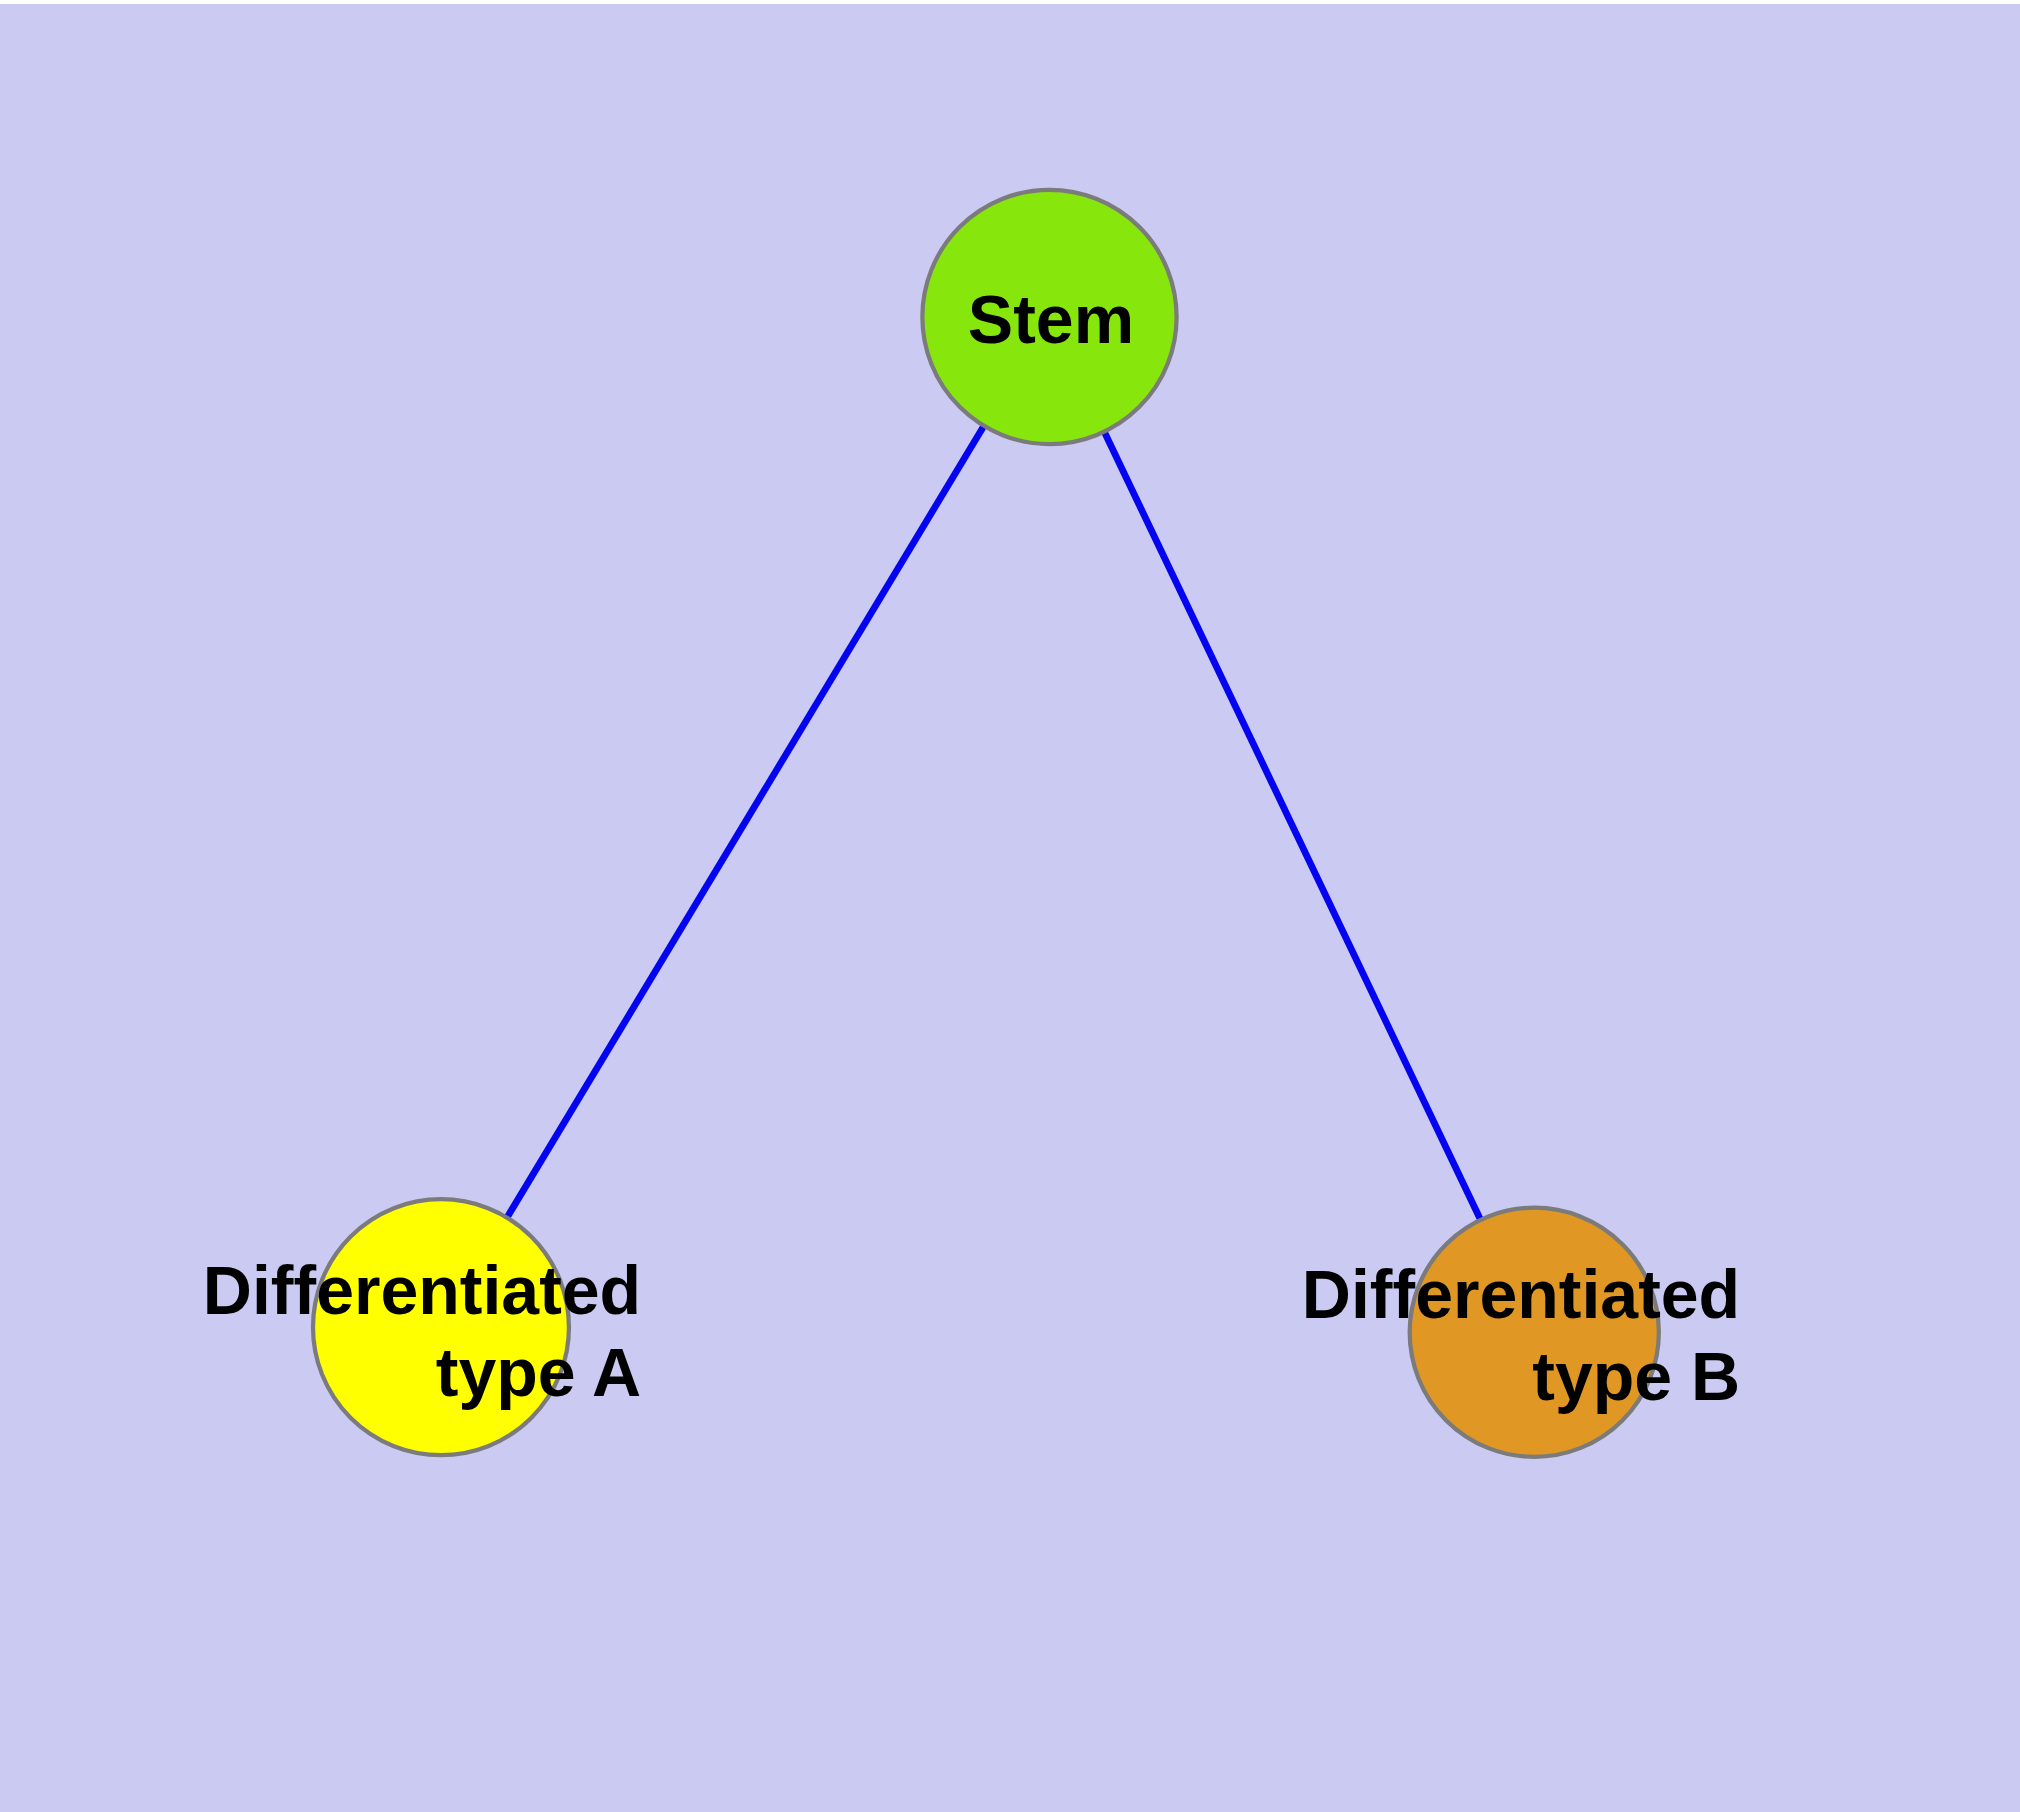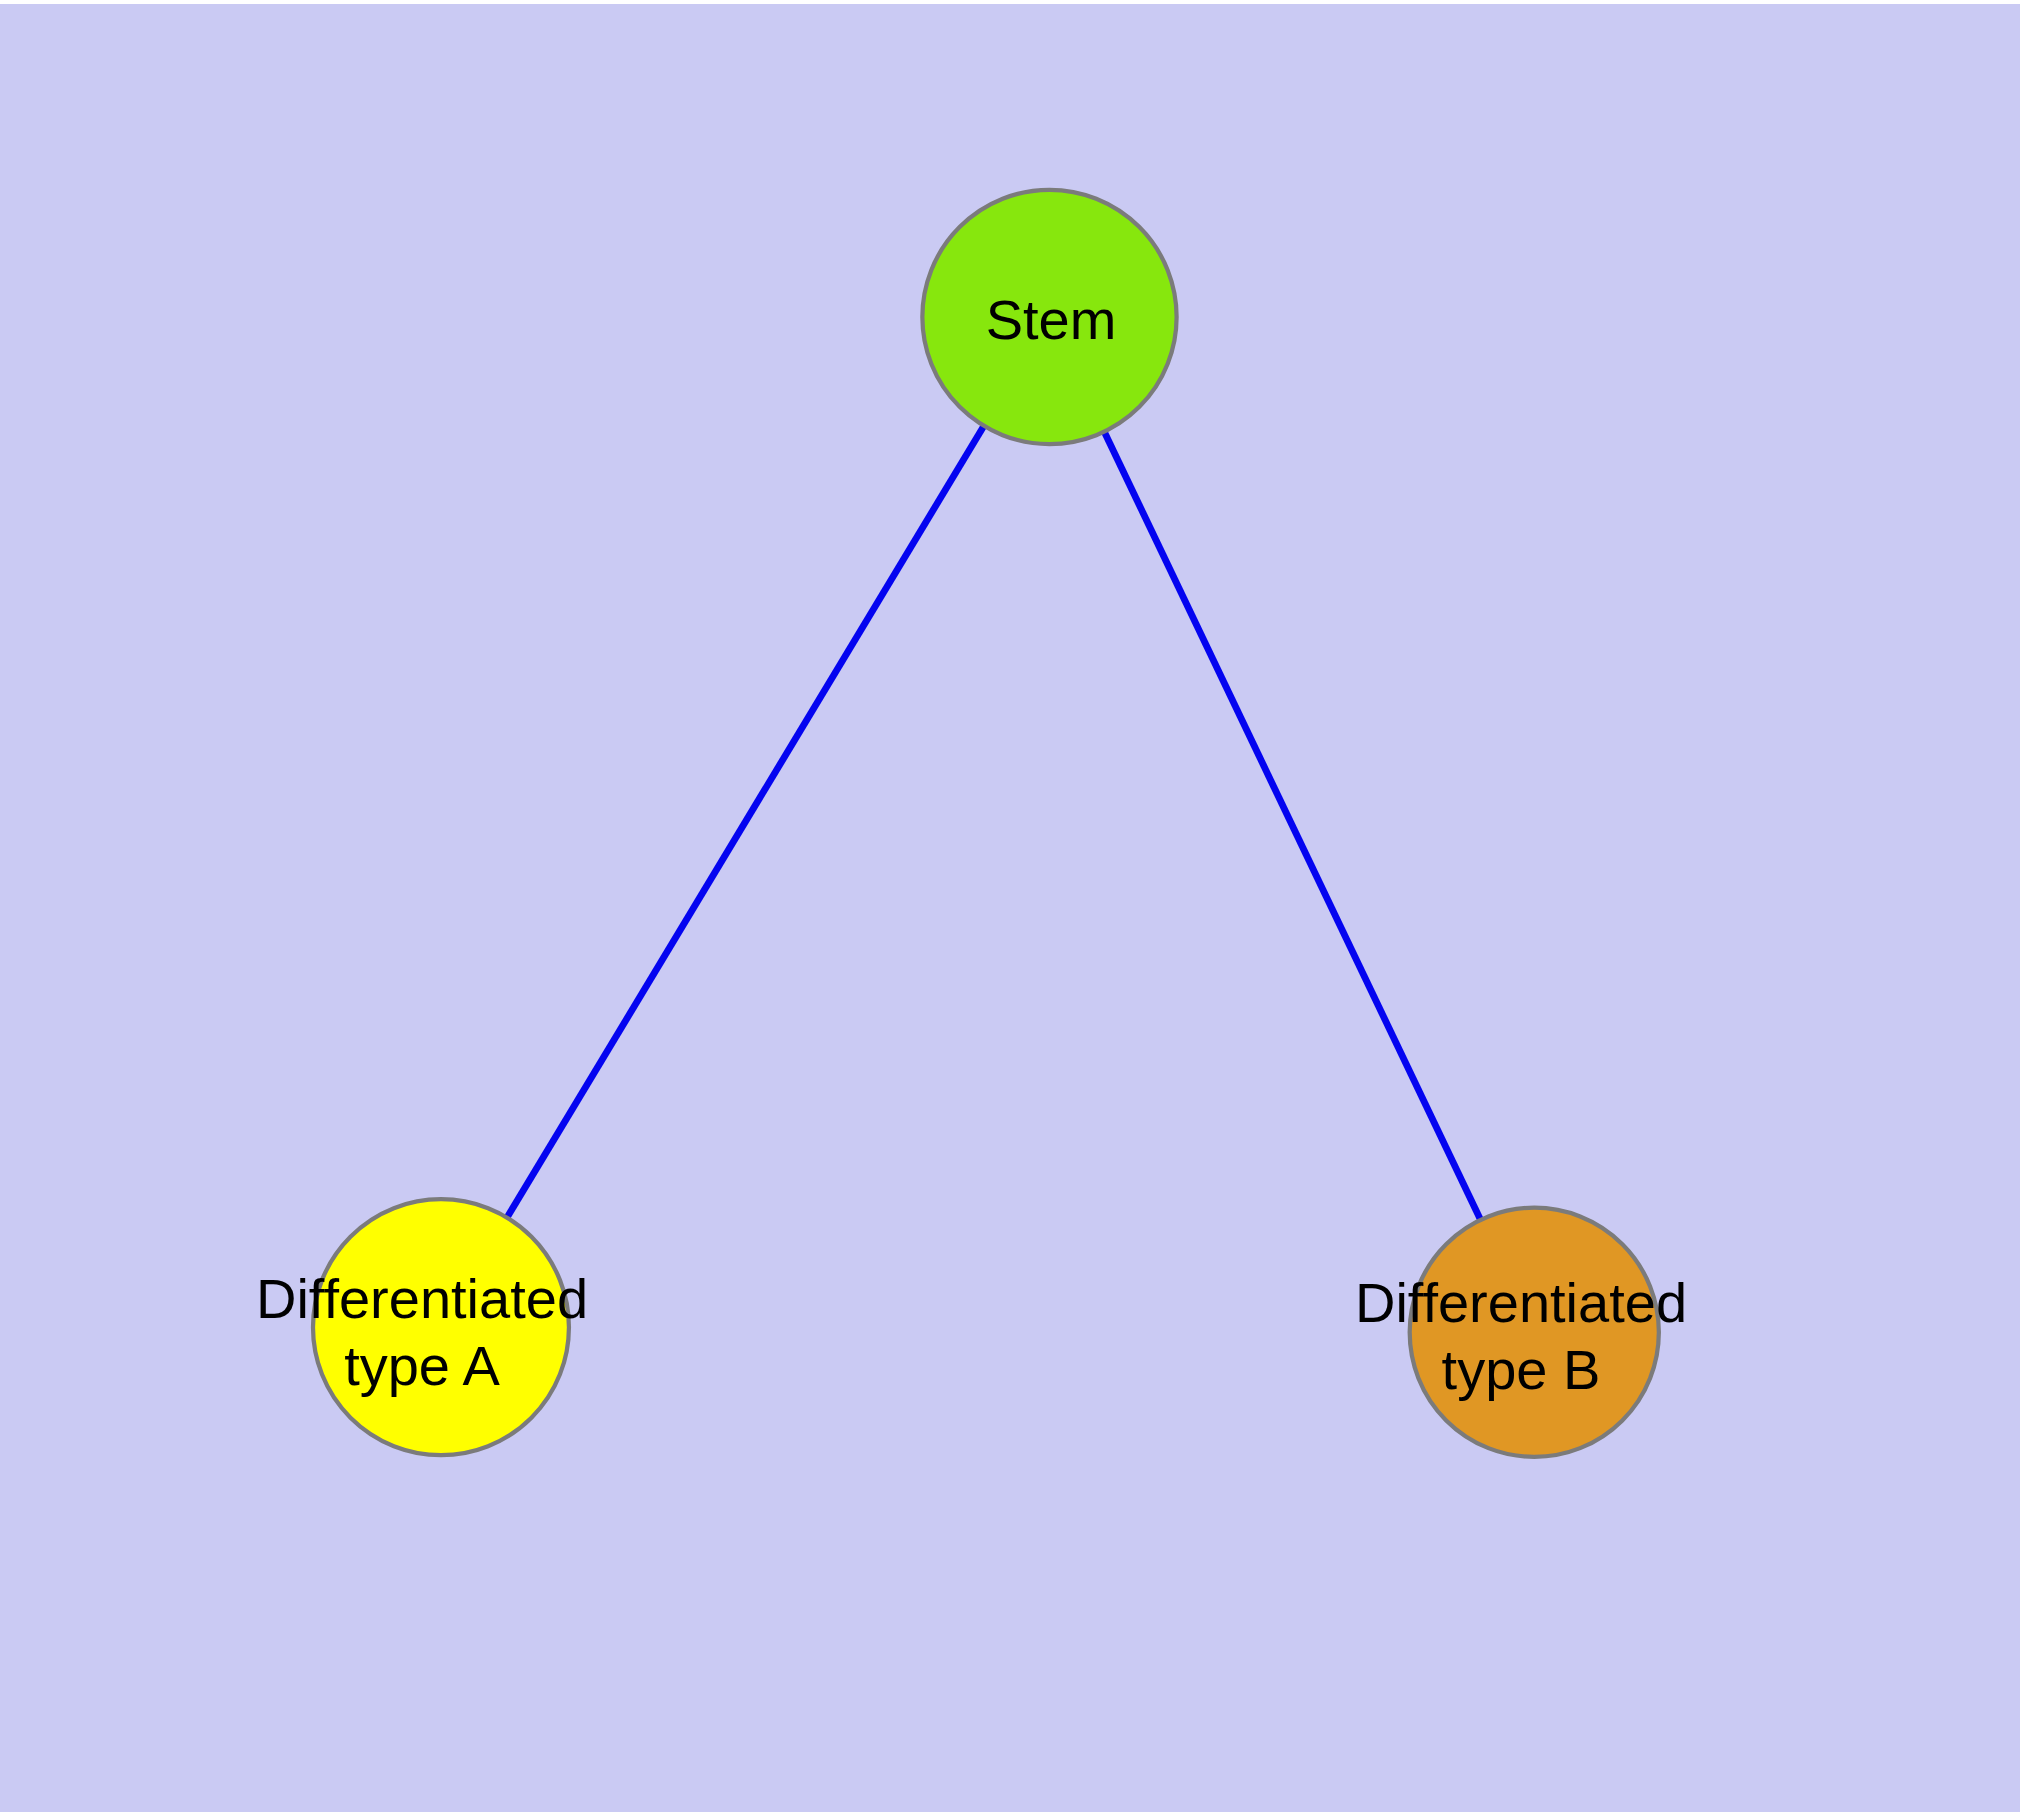--- a/index.html
+++ b/index.html
@@ -38,25 +38,25 @@
     stroke: var(--node-border, #7B7B7B);
     stroke-width: 5;
   }
   .node-stem   { fill: var(--stem-fill, #87E70D); }
   .node-type-a { fill: var(--type-a-fill, #FFFF00); }
   .node-type-b { fill: var(--type-b-fill, #E09724); }
   .node-label {
     position: absolute;
     transform: translate(-50%, -50%);
     color: var(--label-text, #000000);
-    font-weight: normal;
-    font-size: 56px;
+    font-weight: bold;
+    font-size: 68px;
     line-height: 1.2;
     white-space: pre-line;
-    text-align: center;
+    text-align: right;
   }
 </style>
 </head>
 <body>
 
 <div class="canvas">
 
   <svg class="graph-svg" viewBox="0 0 2384 2138" xmlns="http://www.w3.org/2000/svg">
     <line class="edge" x1="1238" y1="374" x2="520" y2="1566"></line>
     <line class="edge" x1="1238" y1="374" x2="1810" y2="1572"></line>

